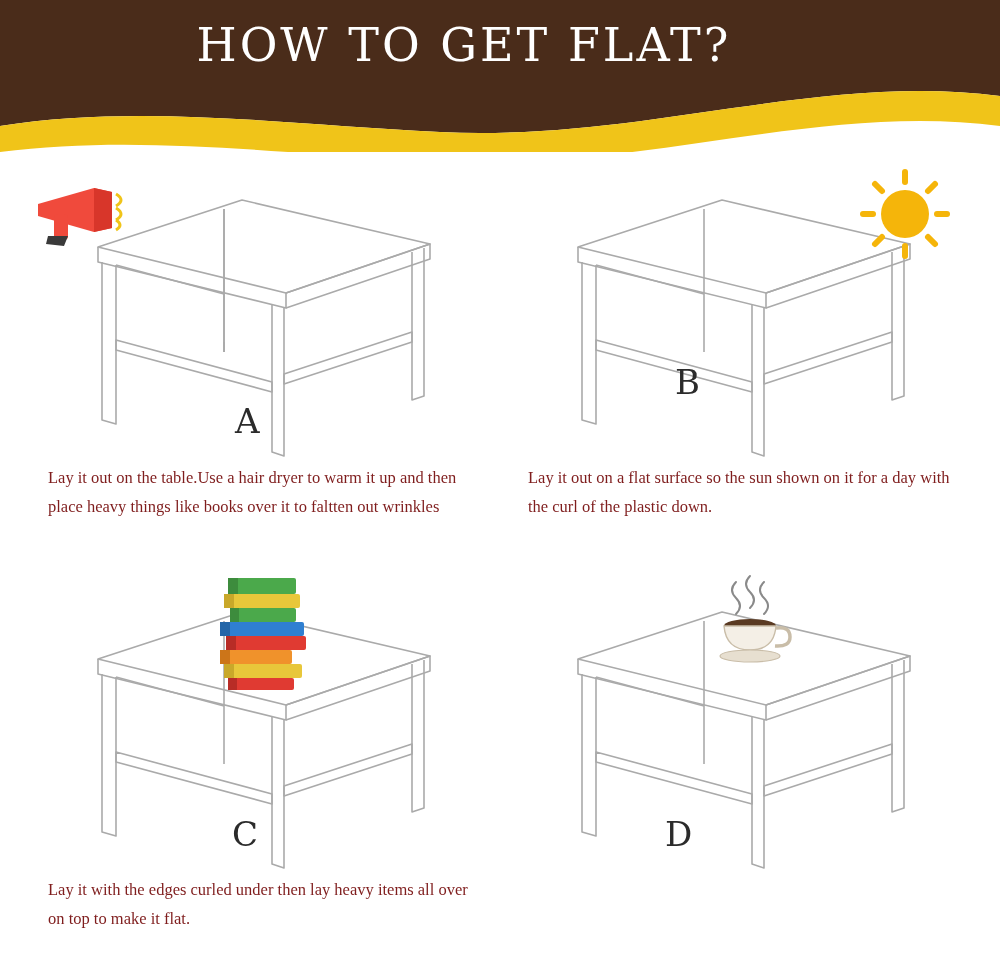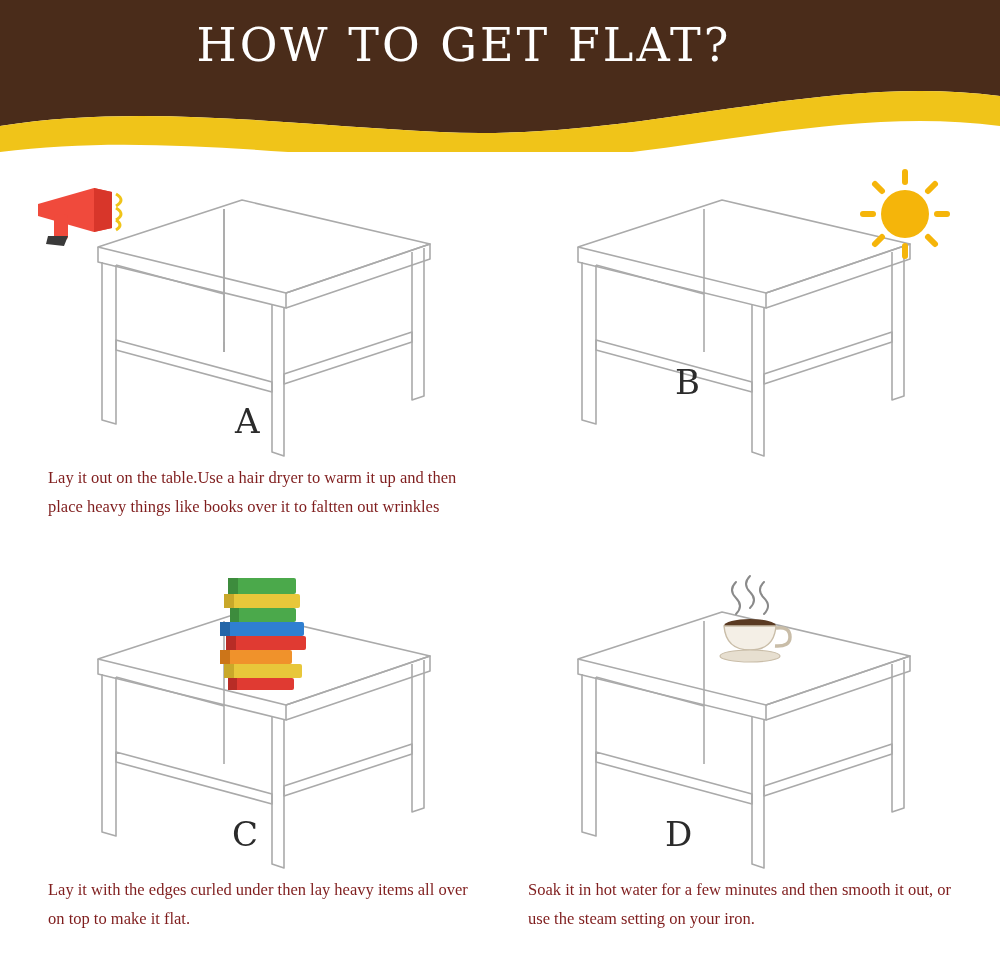--- a/index.html
+++ b/index.html
@@ -171,20 +171,21 @@
           <line x1="363" y1="62" x2="373" y2="62"></line>
           <line x1="437" y1="62" x2="447" y2="62"></line>
           <line x1="375" y1="32" x2="382" y2="39"></line>
           <line x1="428" y1="85" x2="435" y2="92"></line>
           <line x1="375" y1="92" x2="382" y2="85"></line>
           <line x1="428" y1="39" x2="435" y2="32"></line>
         </g>
       </g>
     </svg>
     <div class="panel-letter letter-b">B</div>
+    <div class="panel-caption">Lay it out on a flat surface so the sun shown on it for a day with the curl of the plastic down.</div>
   </div>
 
   <div class="panel panel-c">
     <svg class="panel-art" viewBox="0 0 480 305">
       <g fill="none" stroke="#aaaaaa" stroke-width="1.6" stroke-linejoin="round">
         <path d="M78,95 L222,48 L410,92 L266,141 Z"></path>
         <path d="M78,95 L78,110 L266,156 L266,141"></path>
         <path d="M266,141 L410,92 L410,107 L266,156"></path>
         <path d="M82,110 L82,268 L96,272 L96,113"></path>
         <path d="M252,152 L252,300 L264,304 L264,156"></path>
@@ -241,16 +242,15 @@
           <path d="M250,12 q-8,8 0,16 q8,8 0,16"></path>
           <path d="M264,18 q-8,8 0,16 q8,8 0,16"></path>
         </g>
         <ellipse cx="250" cy="62" rx="26" ry="7" fill="#5a3a22"></ellipse>
         <path d="M224,62 q2,24 26,24 q24,0 26,-24 Z" fill="#f4efe6" stroke="#c9bda8" stroke-width="1.4"></path>
         <path d="M276,64 q14,-2 14,9 q0,10 -15,9" fill="none" stroke="#c9bda8" stroke-width="3.5"></path>
         <ellipse cx="250" cy="92" rx="30" ry="6" fill="#e7dfd0" stroke="#c9bda8" stroke-width="1.2"></ellipse>
       </g>
     </svg>
     <div class="panel-letter letter-d">D</div>
-    <div class="panel-caption">Soak it in hot water for a few minutes and then smooth it out, or use the steam setting on your iron.</div>
   </div>
 
 </div>
 
 </body></html>

